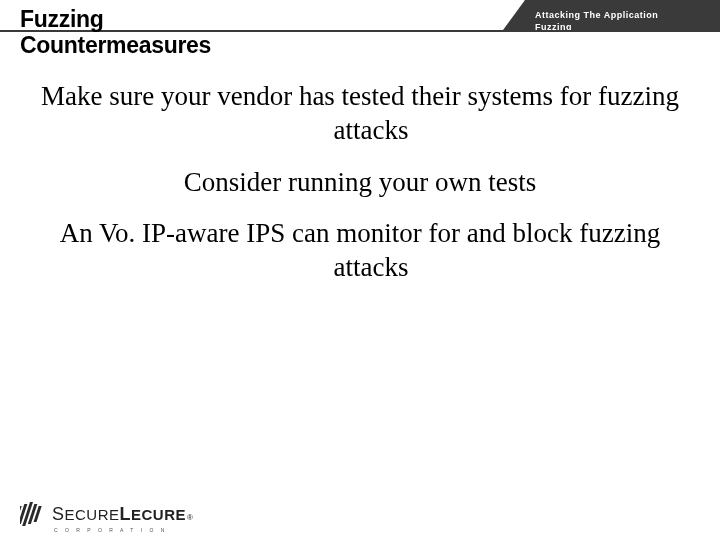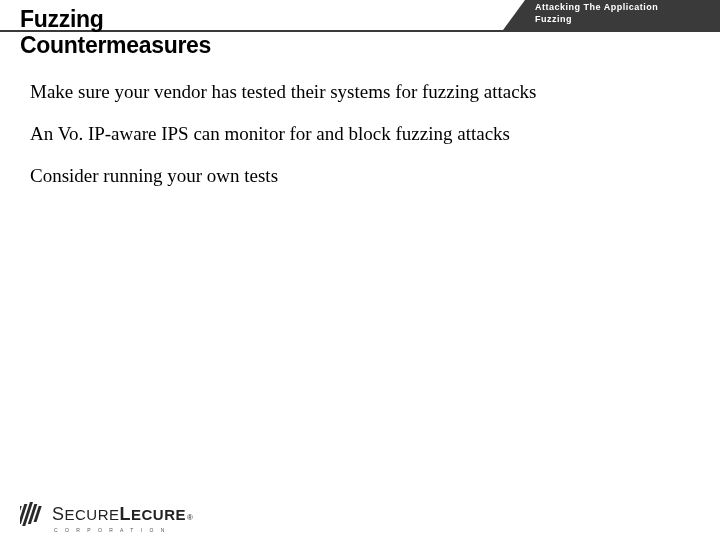--- a/index.html
+++ b/index.html
@@ -17,21 +17,21 @@
     top: 0;
     right: 0;
     width: 195px;
     height: 30px;
     background: #3a3a3a;
     color: #ffffff;
     font-family: Verdana, Geneva, sans-serif;
     font-weight: bold;
     font-size: 9px;
     letter-spacing: 0.5px;
-    padding: 2px 6px 2px 10px;
+    padding: 10px 6px 2px 10px;
     line-height: 1.3;
     box-sizing: border-box;
   }
   .header-bar::before {
     content: "";
     position: absolute;
     left: -22px;
     top: 0;
     width: 0;
     height: 0;
@@ -56,23 +56,24 @@
     color: #000000;
     line-height: 1.15;
     letter-spacing: -0.3px;
   }
   .body-content {
     position: absolute;
     top: 80px;
     left: 30px;
     right: 30px;
     font-family: 'Times New Roman', Times, serif;
-    font-size: 19px;
+    font-size: 27px;
     color: #000000;
     line-height: 1.25;
+    text-align: center;
   }
   .body-content p {
     margin: 0 0 18px 0;
     padding-left: 22px;
     text-indent: -22px;
   }
   .logo {
     position: absolute;
     bottom: 14px;
     left: 20px;
@@ -121,22 +122,22 @@
 </div>
 <div class="header-underline"></div>
 
 <div class="page-title">
   <div>Fuzzing</div>
   <div>Countermeasures</div>
 </div>
 
 <div class="body-content">
   <p>Make sure your vendor has tested their systems for fuzzing attacks</p>
+  <p>Consider running your own tests</p>
   <p>An Vo. IP-aware IPS can monitor for and block fuzzing attacks</p>
-  <p>Consider running your own tests</p>
 </div>
 
 <div class="logo">
   <span class="logo-mark">
     <svg width="28" height="24" viewBox="0 0 28 24">
       <g fill="#2a2a2a">
         <rect x="0" y="4" width="3" height="16" transform="skewX(-18)"></rect>
         <rect x="5" y="2" width="3" height="20" transform="skewX(-18)"></rect>
         <rect x="10" y="0" width="3" height="24" transform="skewX(-18)"></rect>
         <rect x="15" y="2" width="3" height="20" transform="skewX(-18)"></rect>

